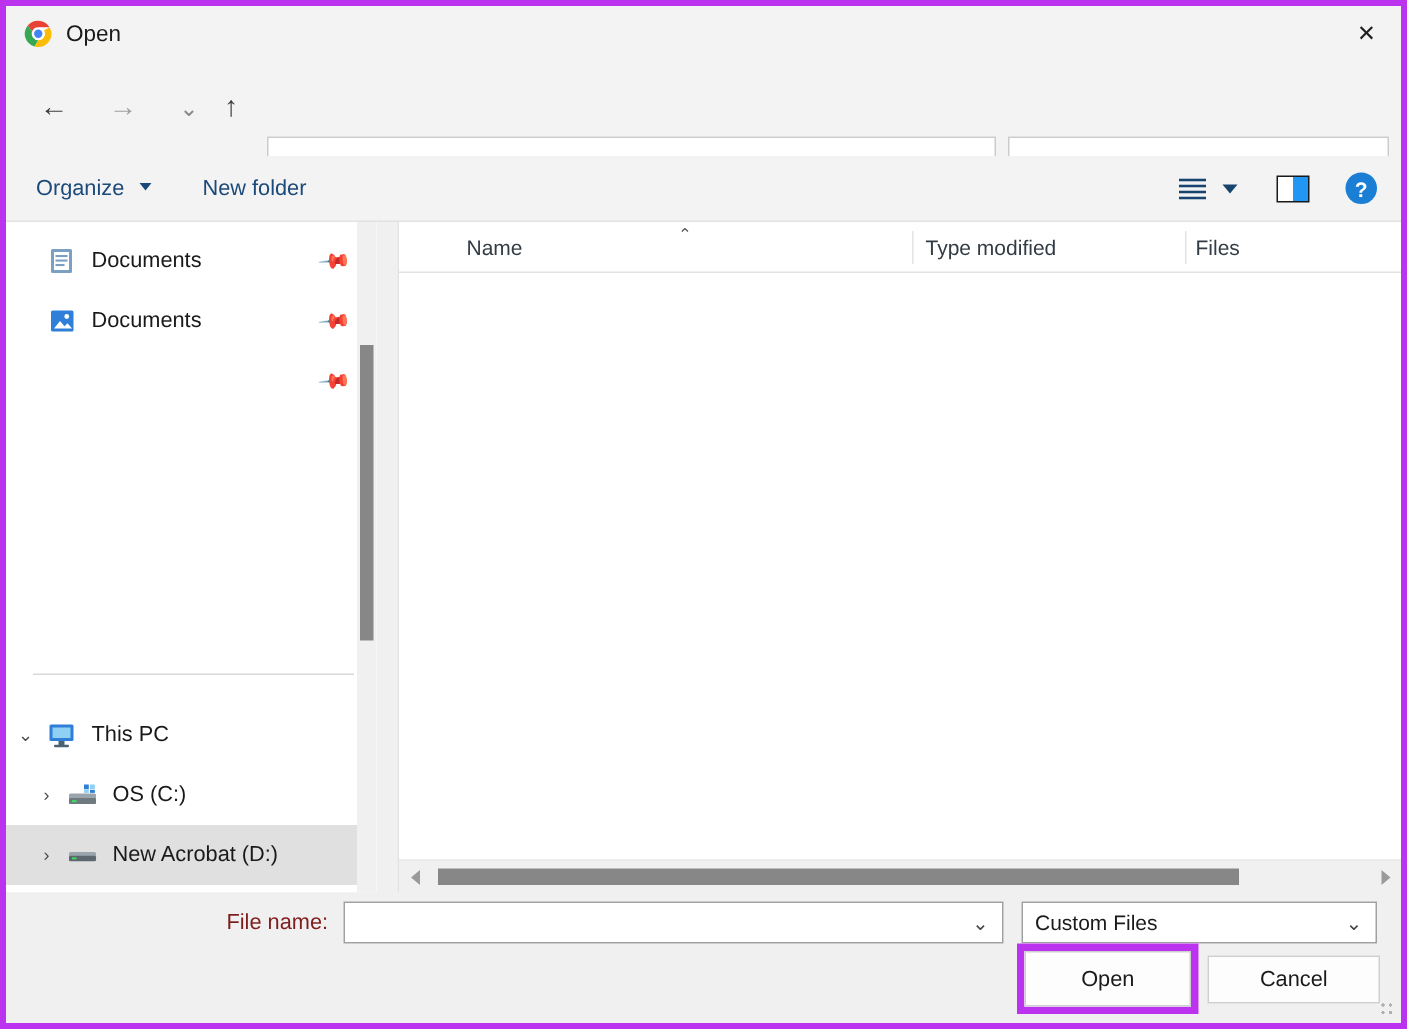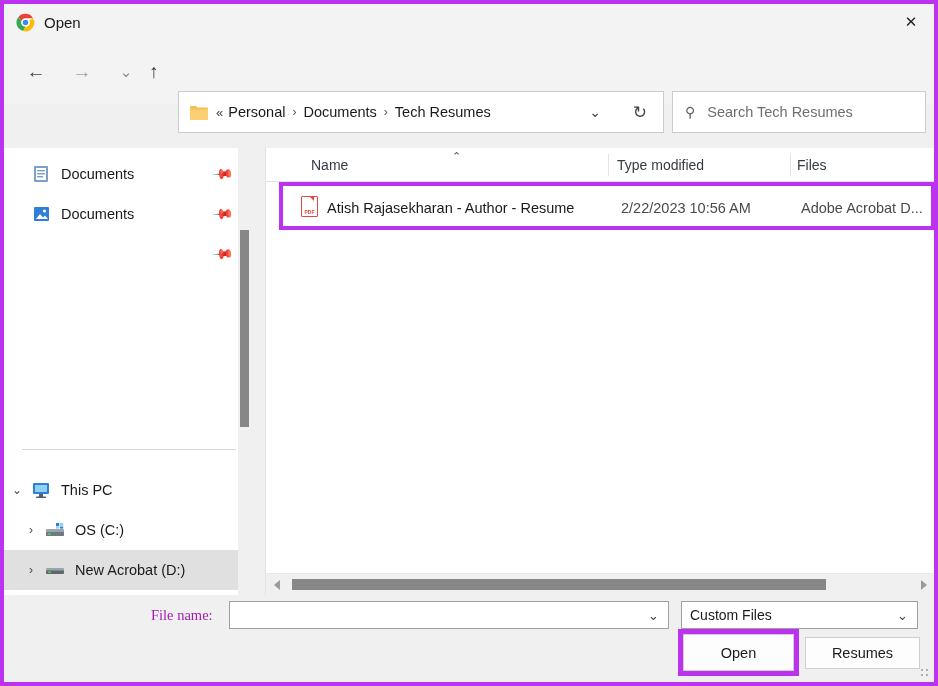--- a/index.html
+++ b/index.html
@@ -321,23 +321,22 @@
   }
 
   
   #footer {
     position: absolute; left: 0; top: 591px;
     width: 930px; height: 87px;
     background: #f0f0f0;
   }
   #filename-label {
     position: absolute; left: 147px; top: 12px;
-    font-size: 14.5px; color: #a21caf;
-    white-space: nowrap;
-    font-family: Liberation Serif, serif;
+    font-size: 14.5px; color: #7f1d1d;
+    white-space: nowrap;
   }
   #filename-combo {
     position: absolute; left: 225px; top: 6px;
     width: 440px; height: 28px;
     background: #ffffff;
     border: 1px solid #a0a0a0;
     display: flex; align-items: center;
   }
   #filename-input {
     border: none; outline: none;
@@ -443,20 +442,37 @@
       <span id="addr-chevron">⌄</span>
       <span id="addr-refresh">↻</span>
     </div>
 
     <div id="searchbox">
       <span id="search-icon">⚲</span>
       <input id="search-input" type="text" placeholder="Search Tech Resumes" style="">
     </div>
   </div>
 
+  <div id="cmdbar">
+    <div class="cmd-text" id="cmd-organize">Organize</div>
+    <div id="cmd-organize-caret"></div>
+    <div class="cmd-text" id="cmd-newfolder">New folder</div>
+
+    <svg id="cmd-view" viewBox="0 0 22 20">
+      <g stroke="#16446e" stroke-width="1.7">
+        <line x1="2" y1="4" x2="20" y2="4"></line>
+        <line x1="2" y1="8" x2="20" y2="8"></line>
+        <line x1="2" y1="12" x2="20" y2="12"></line>
+        <line x1="2" y1="16" x2="20" y2="16"></line>
+      </g>
+    </svg>
+    <div id="cmd-view-caret"></div>
+    <div id="cmd-preview"></div>
+    <div id="cmd-help">?</div>
+  </div>
 
   <div id="sidebar">
     <div class="side-item" style="top:6px;">
       <span class="side-chevron"></span>
       <svg class="side-ico" viewBox="0 0 22 20">
         <rect x="4" y="2" width="14" height="16" rx="1" fill="#7c9fc4"></rect>
         <rect x="6" y="4" width="10" height="12" fill="#ffffff"></rect>
         <g fill="#7c9fc4">
             <rect x="7" y="6" width="8" height="1.4"></rect>
             <rect x="7" y="9" width="8" height="1.4"></rect>
@@ -529,29 +545,20 @@
   <div id="filepane">
     <div id="col-header">
       <div id="sort-caret">⌃</div>
       <div class="col-h" id="col-name">Name</div>
       <div class="col-sep" id="sep1"></div>
       <div class="col-h" id="col-date">Type modified</div>
       <div class="col-sep" id="sep2"></div>
       <div class="col-h" id="col-type">Files</div>
     </div>
 
-    <div id="filerow-highlight">
-      <div id="filerow">
-        <div id="pdf-icon"></div>
-        <div id="pdf-icon-fold"></div>
-        <div class="cell" id="cell-name">Atish Rajasekharan - Author - Resume</div>
-        <div class="cell" id="cell-date">2/22/2023 10:56 AM</div>
-        <div class="cell" id="cell-type">Adobe Acrobat D...</div>
-      </div>
-    </div>
 
     <div id="hscroll">
       <div id="hs-left"></div>
       <div id="hs-thumb"></div>
       <div id="hs-right"></div>
     </div>
   </div>
 
   <div id="footer">
     <div id="filename-label">File name:</div>
@@ -562,15 +569,15 @@
     <div id="filter-combo">
       <span id="filter-value">Custom Files</span>
       <span id="filter-caret">⌄</span>
     </div>
     <div id="resize-grip"></div>
   </div>
 
   <div id="open-highlight">
     <div id="open-btn">Open</div>
   </div>
-  <div id="cancel-btn">Resumes</div>
+  <div id="cancel-btn">Cancel</div>
 
 </div>
 
 </body></html>

